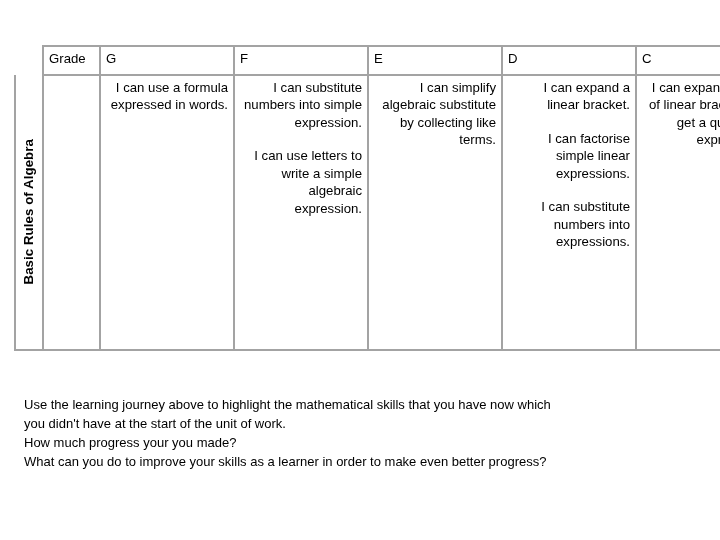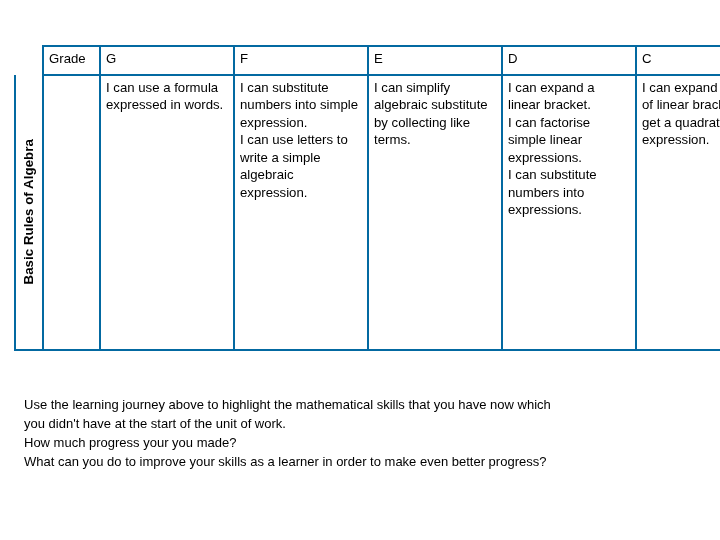--- a/index.html
+++ b/index.html
@@ -24,21 +24,21 @@
     left: 14px;
     top: 45px;
     width: 692px;
   }
   table.skills {
     border-collapse: collapse;
     table-layout: fixed;
     width: 692px;
   }
   table.skills td {
-    border: 2px solid #0369a1;
+    border: 2px solid #a3a3a3;
     vertical-align: top;
     padding: 3px 5px 6px 5px;
     font-size: 13.2px;
     line-height: 1.33;
   }
   .col-rot { width: 28px; padding: 0; }
   .col-grade { width: 57px; }
   .col-band { width: 134px; }
 
   td.header-cell {
@@ -76,22 +76,24 @@
   }
   .grade-label {
     font-weight: bold;
     font-size: 13.2px;
   }
   .body-cell {
     height: 264px;
   }
   .para {
     margin: 0 0 0 0;
+    text-align: right;
   }
   .para + .para {
+    margin-top: 16px;
   }
   .footer {
     position: absolute;
     left: 24px;
     top: 396px;
     width: 680px;
     font-size: 13px;
     line-height: 1.46;
   }
   .footer div {

